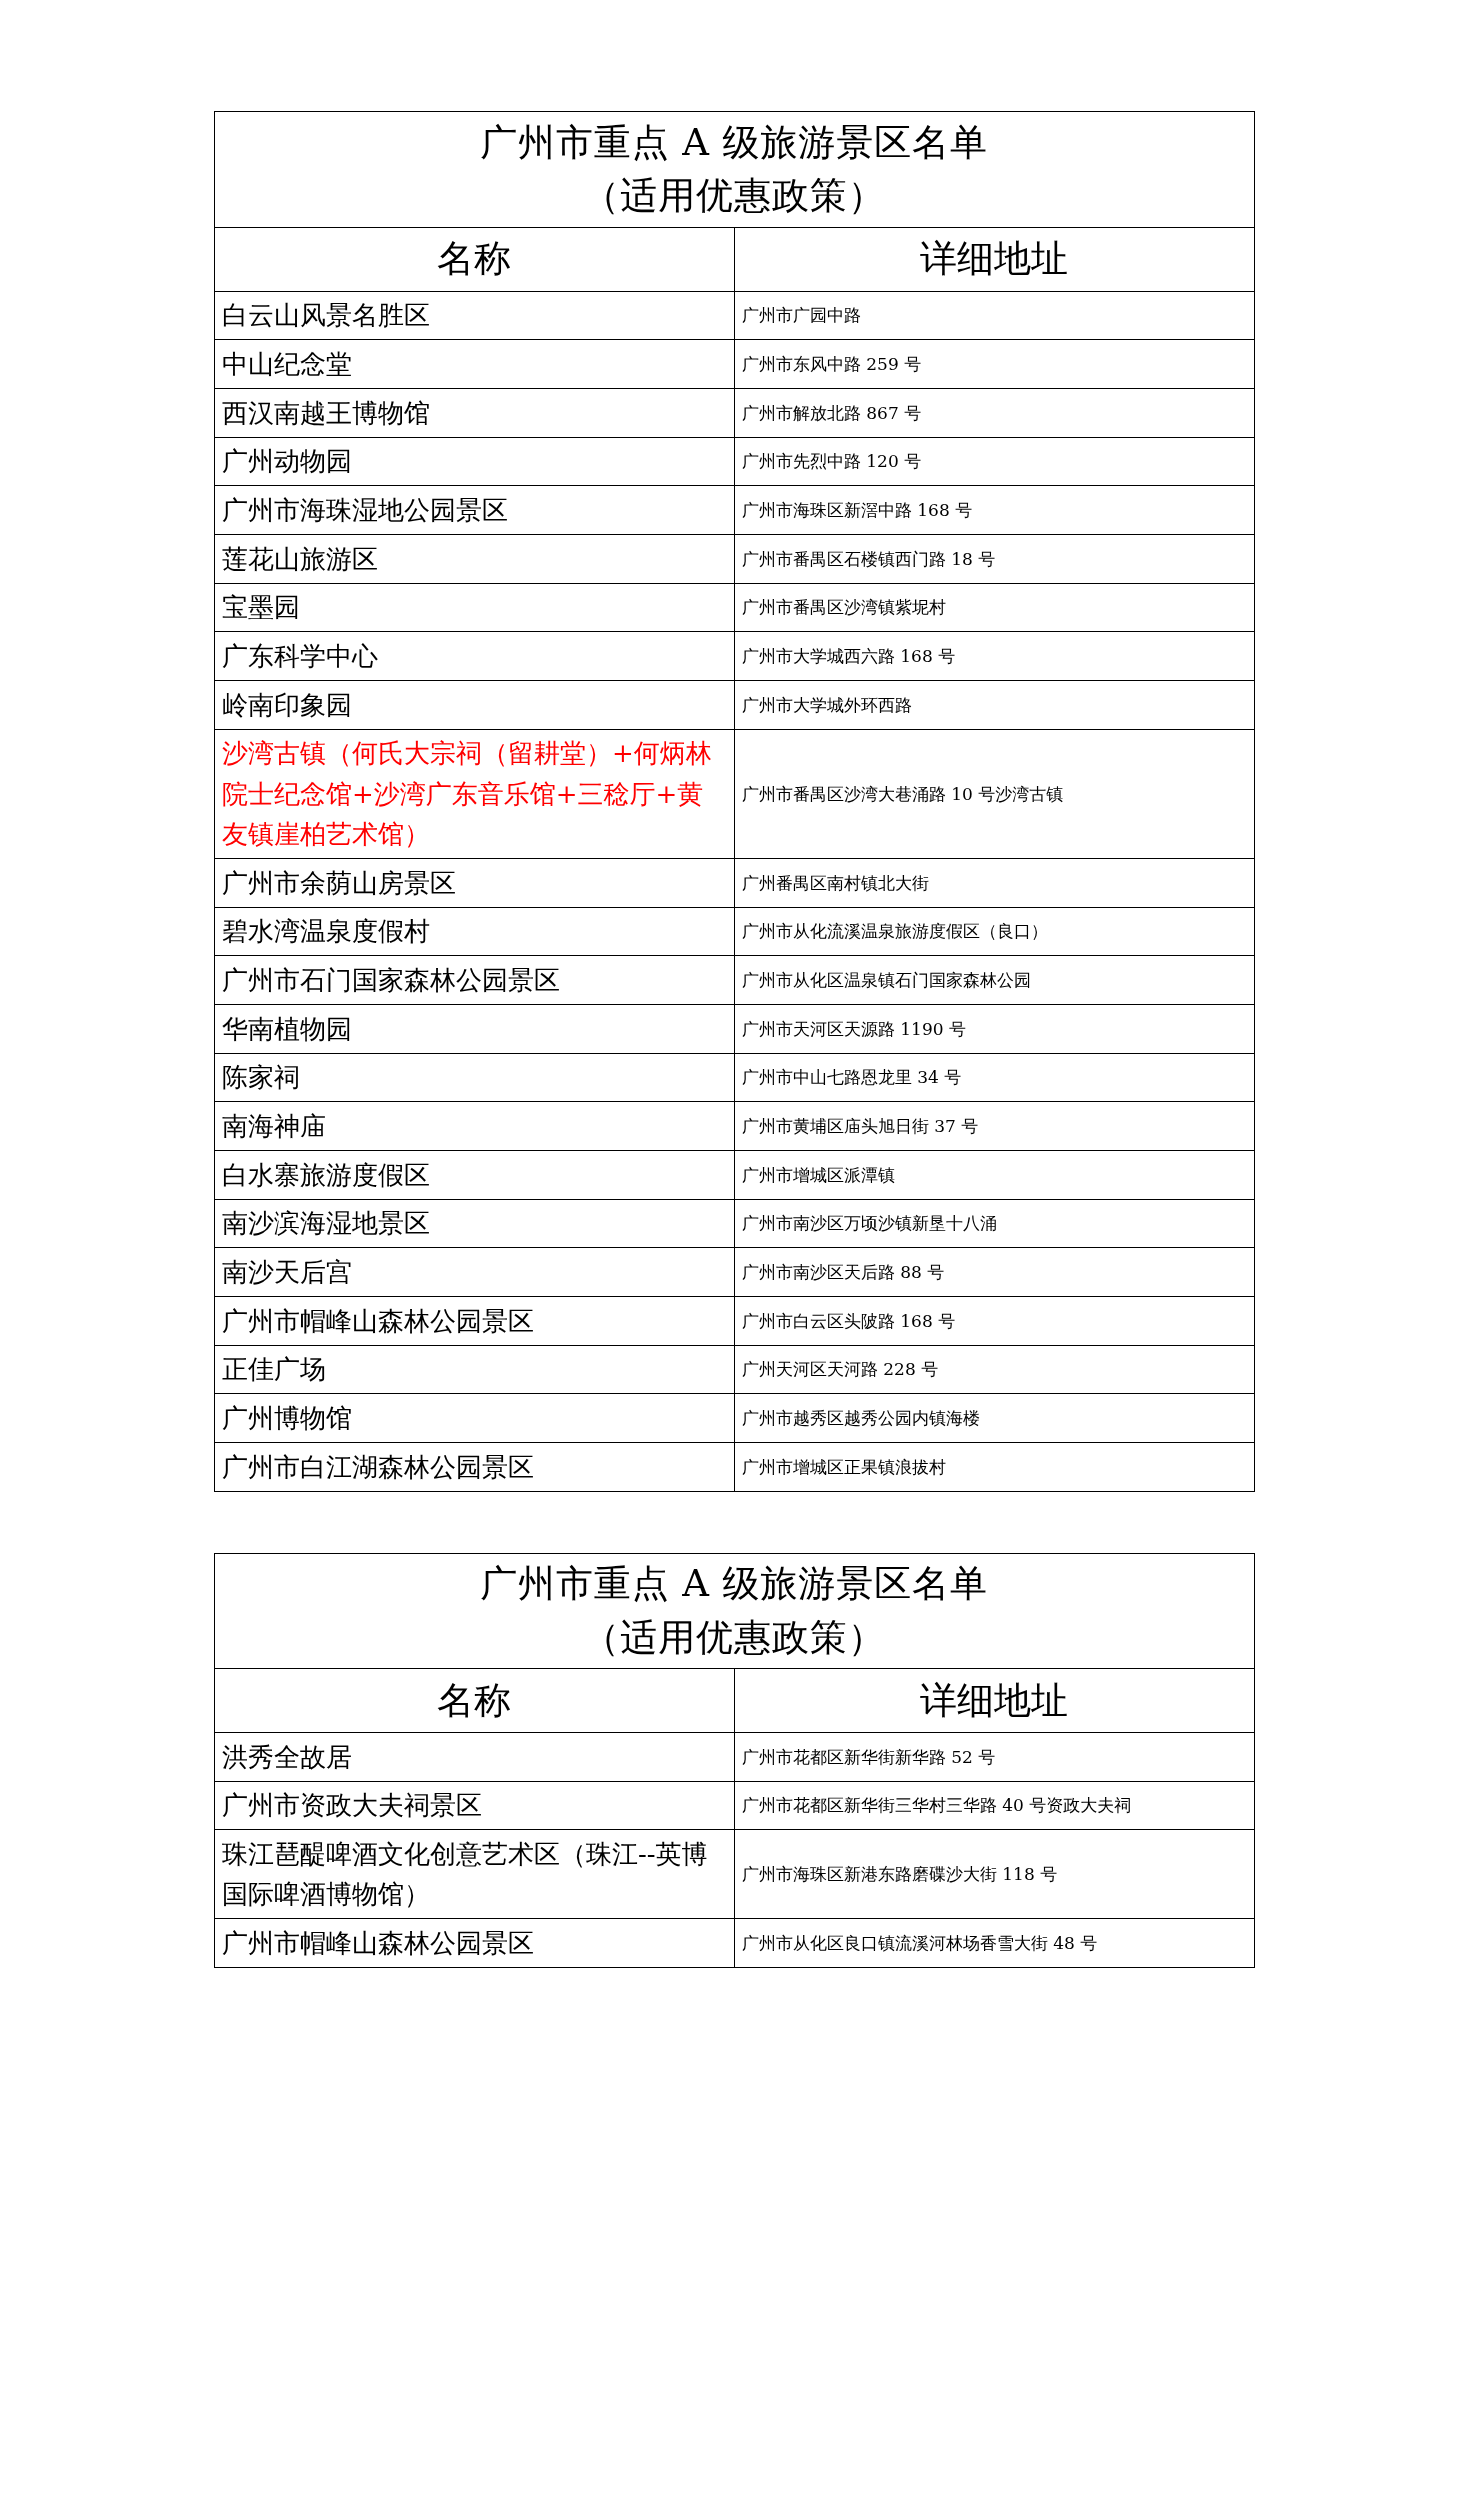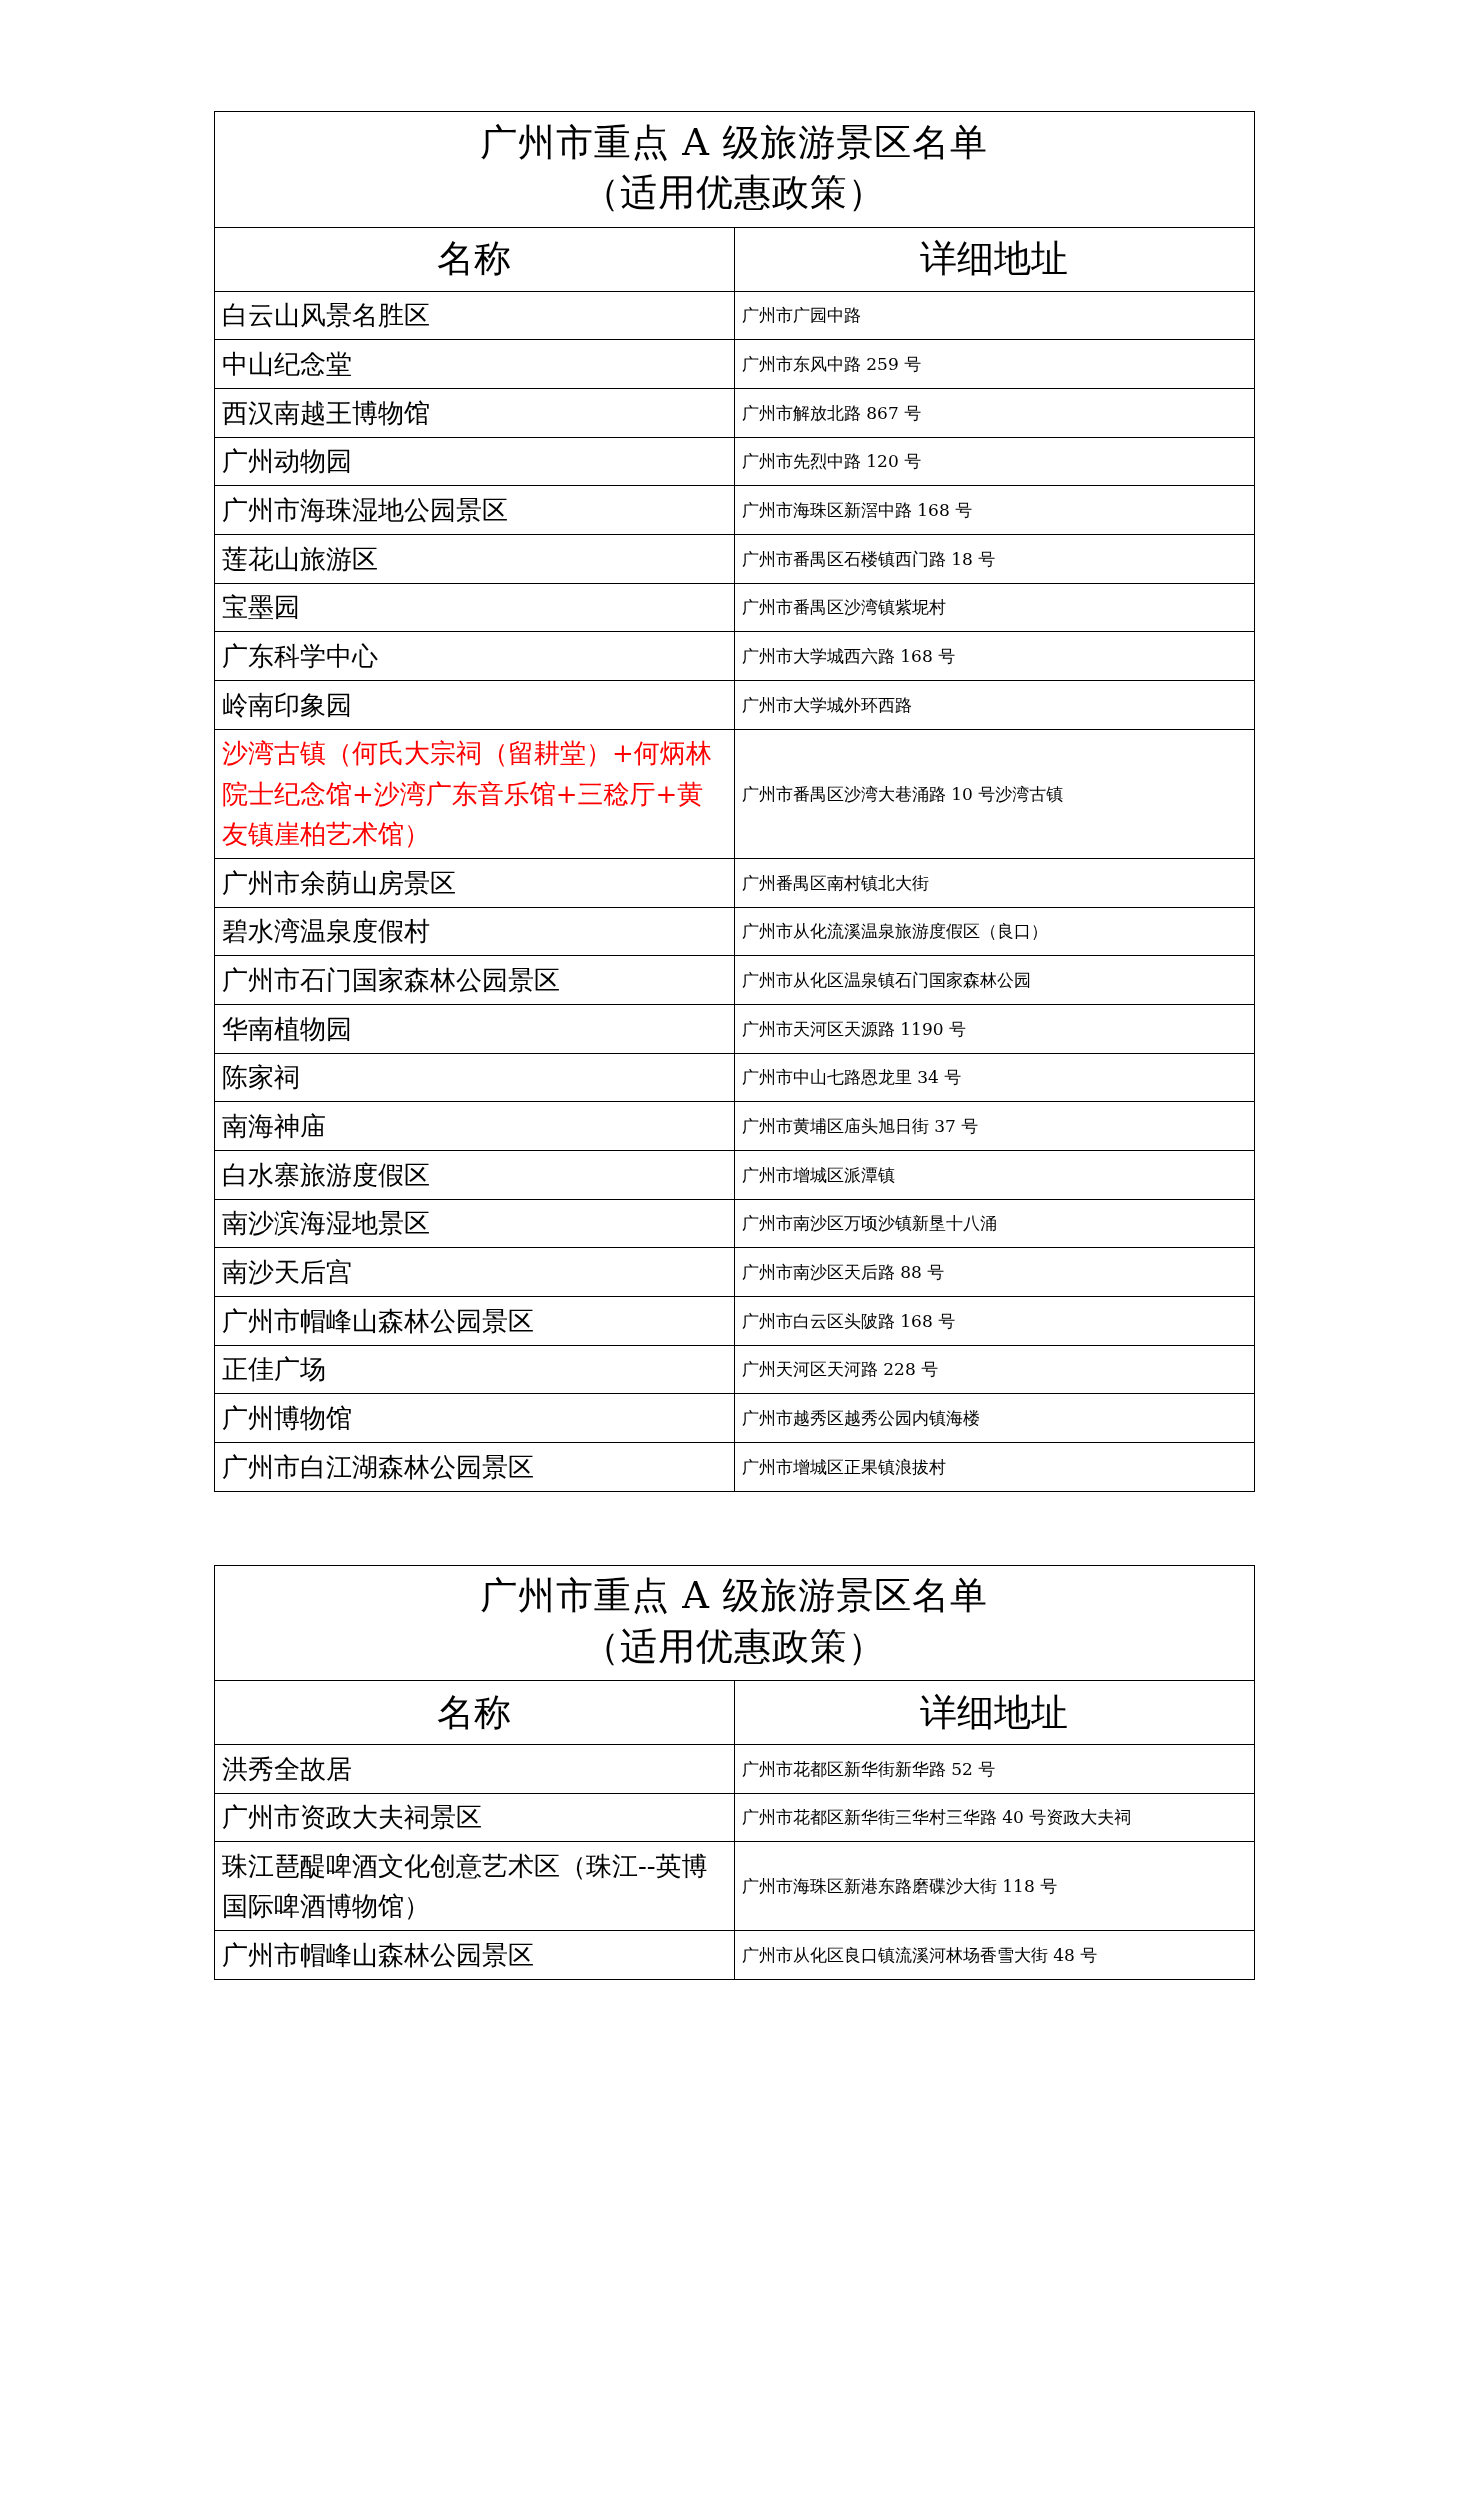--- a/index.html
+++ b/index.html
@@ -14,21 +14,21 @@
   }
   .page {
     width: 1468px;
     min-height: 2512px;
     position: relative;
     padding-top: 111px;
     box-sizing: border-box;
   }
   .table-wrap {
     width: 1041px;
-    margin: 0 auto 49px auto;
+    margin: 0 auto 37px auto;
   }
   table.doc-table {
     width: 100%;
     border-collapse: collapse;
     table-layout: fixed;
   }
   table.doc-table td,
   table.doc-table th {
     border: 0.9px solid #000000;
     padding: 3.7px 7.4px;
@@ -39,21 +39,20 @@
     text-align: center;
     font-size: 37px;
     font-weight: bold;
     line-height: 1.45;
     letter-spacing: 0.9px;
     padding: 15px 9.3px 13px 9.3px;
     font-family: "DejaVu Serif", "Liberation Serif", serif;
   }
   .title-line2 {
     display: block;
-    font-family: Liberation Mono, monospace;
   }
   .col-head {
     text-align: center;
     font-size: 37px;
     line-height: 1.5;
     padding: 7.4px 5.6px;
   }
   .cell-name {
     text-align: left;
     font-size: 26px;

